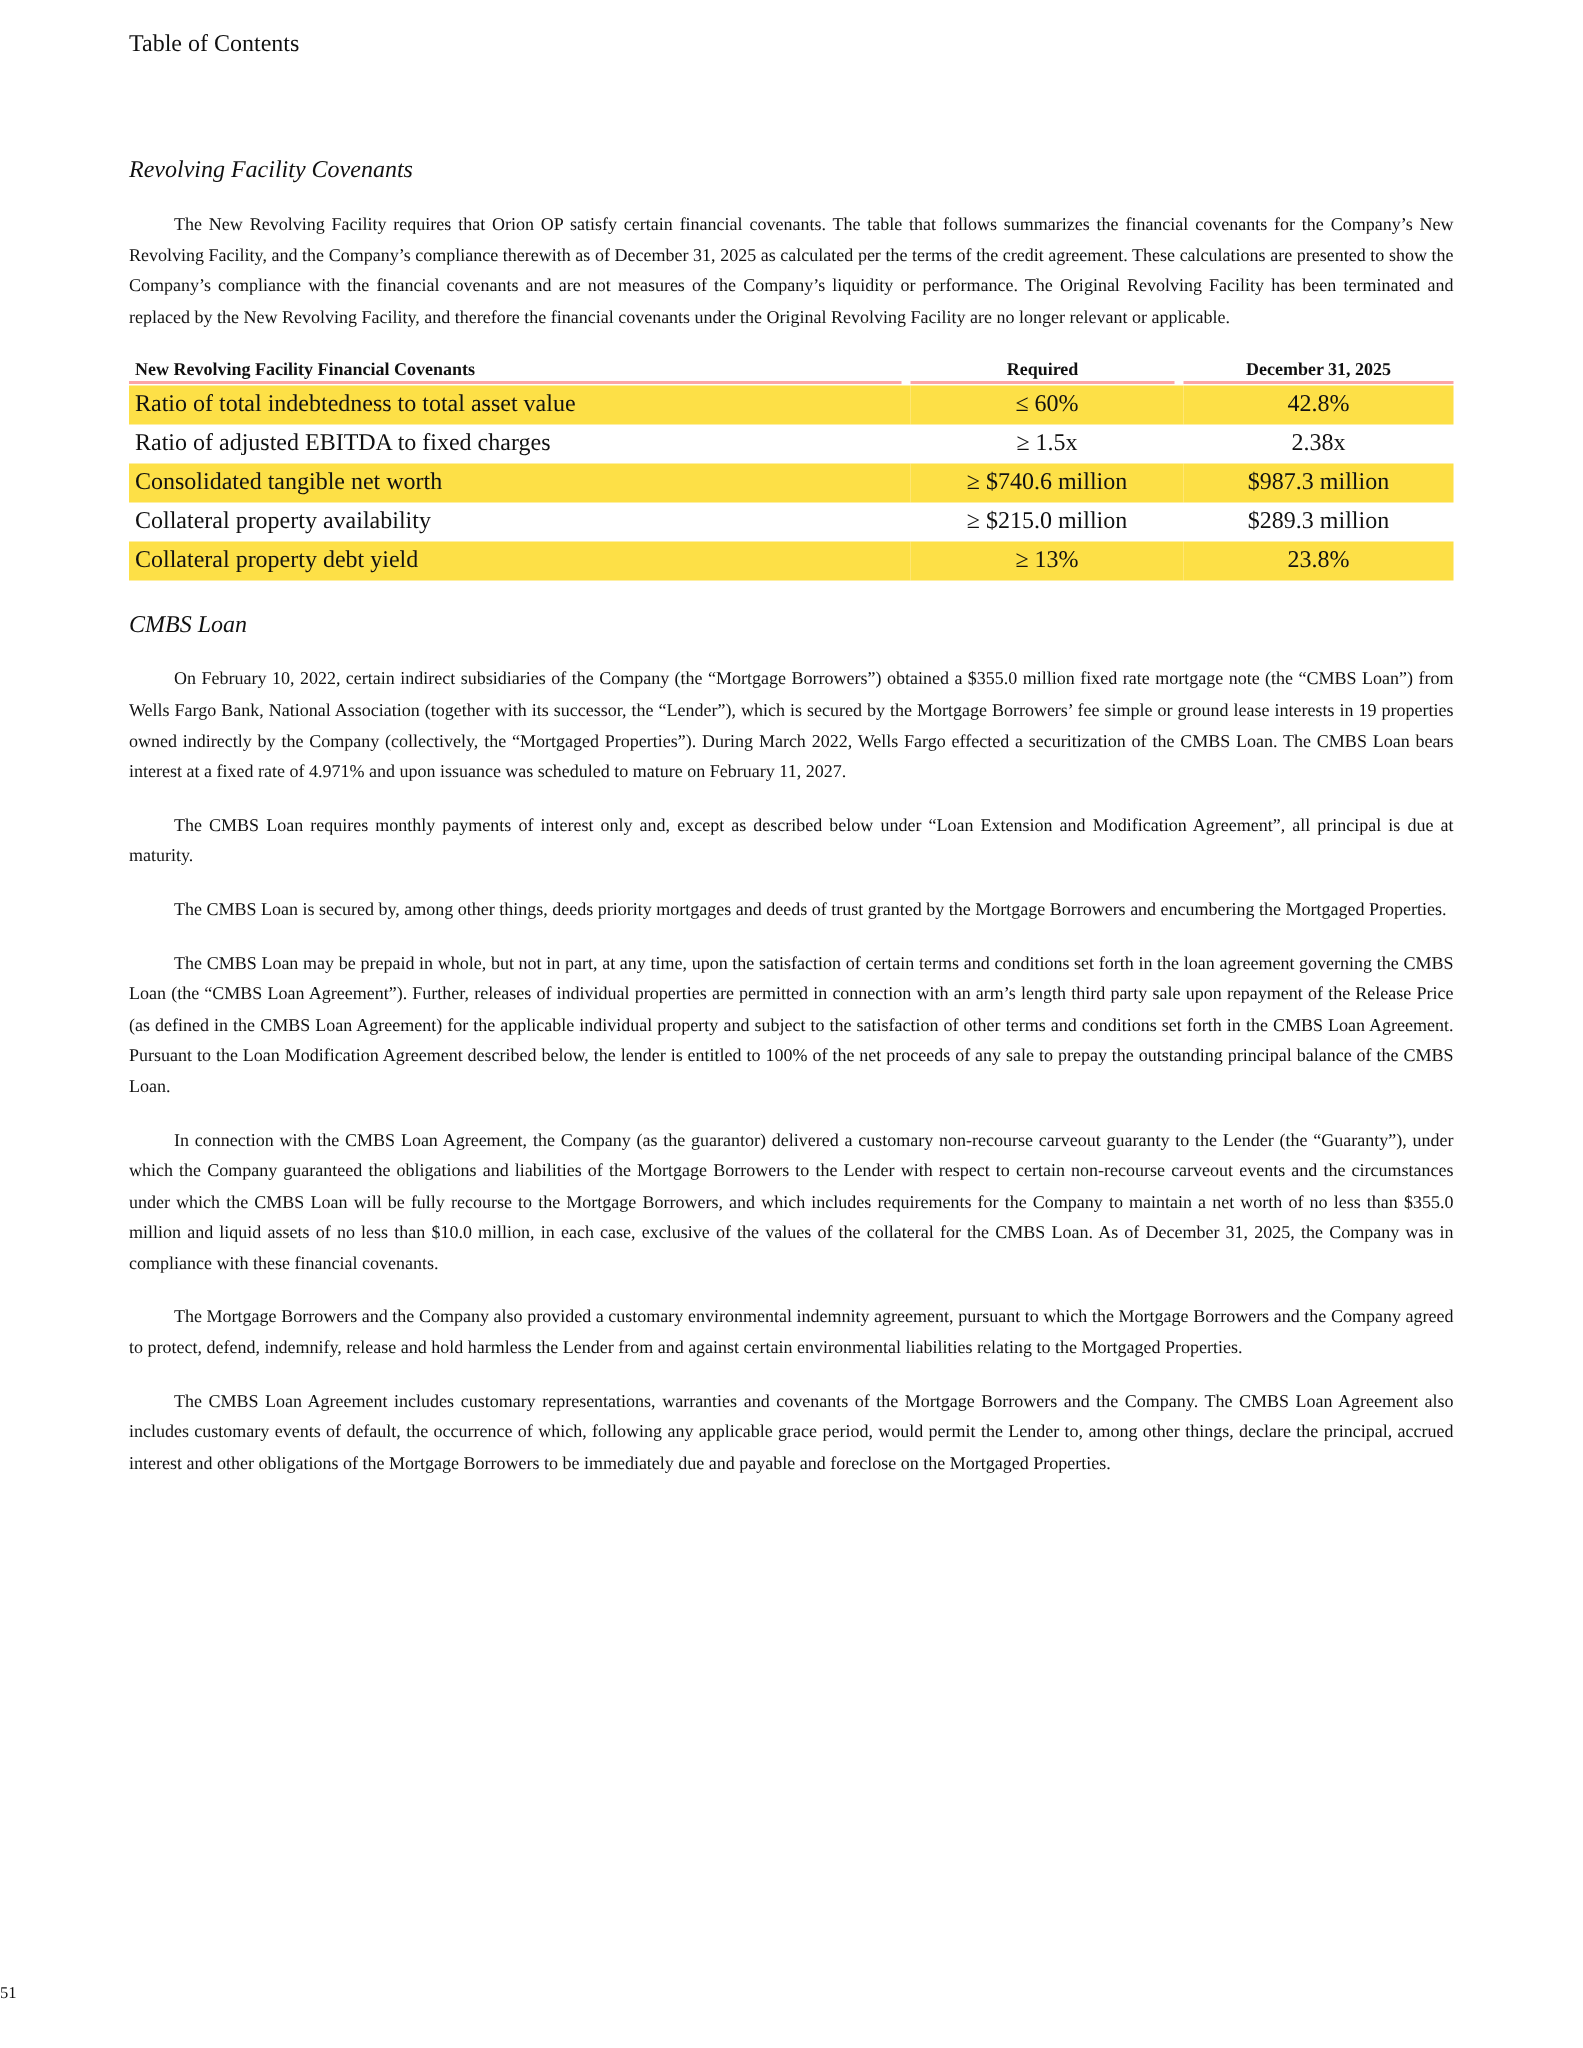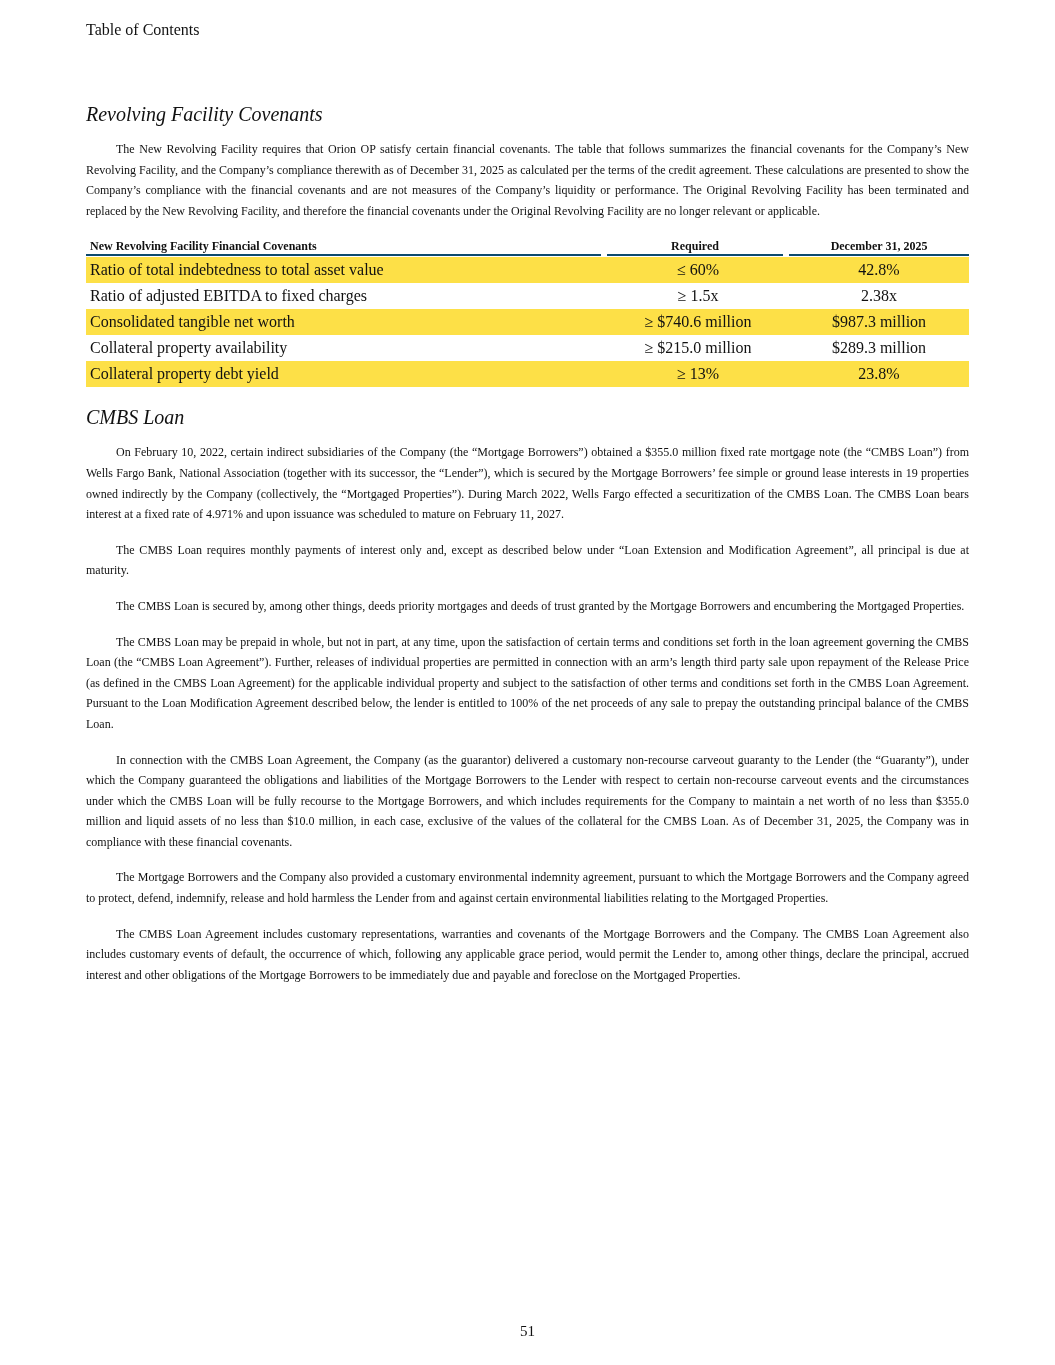--- a/index.html
+++ b/index.html
@@ -9,49 +9,49 @@
     color: #111111;
   }
   .toc {
     position: absolute; left: 86px; top: 20px;
     font-size: 16px; line-height: 20px; font-family: Liberation Serif, serif;
   }
   .content {
     position: absolute; left: 86px; top: 104px; width: 883px;
   }
   .heading {
-    font-style: italic; font-size: 20px; line-height: 20px; margin: 0 0 15px 0; font-family: Liberation Serif, serif;
+    font-style: italic; font-size: 16px; line-height: 20px; margin: 0 0 15px 0; font-family: Liberation Serif, serif;
   }
   p.para {
     margin: 0 0 15px 0; font-size: 12px; line-height: 20.6px;
     text-align: justify; text-indent: 30px;
   }
   p.para.short { margin-bottom: 13px; }
   table.cov {
     border-collapse: separate; border-spacing: 0; width: 883px;
     margin: 18px 0 20px 0; font-size: 16px;
   }
   table.cov th {
     font-weight: bold; font-size: 12px; line-height: 14px;
     padding: 0 0 1px 0; vertical-align: bottom;
   }
   table.cov th .ul {
-    display: block; border-bottom: 2px solid #0c4a6e; padding: 0 4px 1px 4px;
+    display: block; border-bottom: 2px solid #fca5a5; padding: 0 4px 1px 4px;
   }
   table.cov th.c1 .ul { text-align: left; margin-right: 6px; }
   table.cov th.c2 .ul { text-align: center; margin: 0 6px 0 0; }
   table.cov th.c3 .ul { text-align: center; }
   table.cov td { height: 26px; padding: 0; line-height: 26px; }
   table.cov td.c1 { padding-left: 4px; width: 517px; }
   table.cov td.c2 { text-align: center; width: 182px; }
   table.cov td.c3 { text-align: center; }
   table.cov tr.shade td { background: #fde047; }
   .page-num {
     position: absolute; left: 0; width: 1055px; top: 1323px;
-    text-align: center; font-size: 15px;
+    text-align: left; font-size: 11px;
   }
 </style>
 </head>
 <body>
 
 <div class="toc">Table of Contents</div>
 
 <div class="content">
   <div class="heading">Revolving Facility Covenants</div>
   <p class="para">The New Revolving Facility requires that Orion OP satisfy certain financial covenants. The table that follows summarizes the financial covenants for the Company’s New Revolving Facility, and the Company’s compliance therewith as of December 31, 2025 as calculated per the terms of the credit agreement. These calculations are presented to show the Company’s compliance with the financial covenants and are not measures of the Company’s liquidity or performance. The Original Revolving Facility has been terminated and replaced by the New Revolving Facility, and therefore the financial covenants under the Original Revolving Facility are no longer relevant or applicable.</p>

